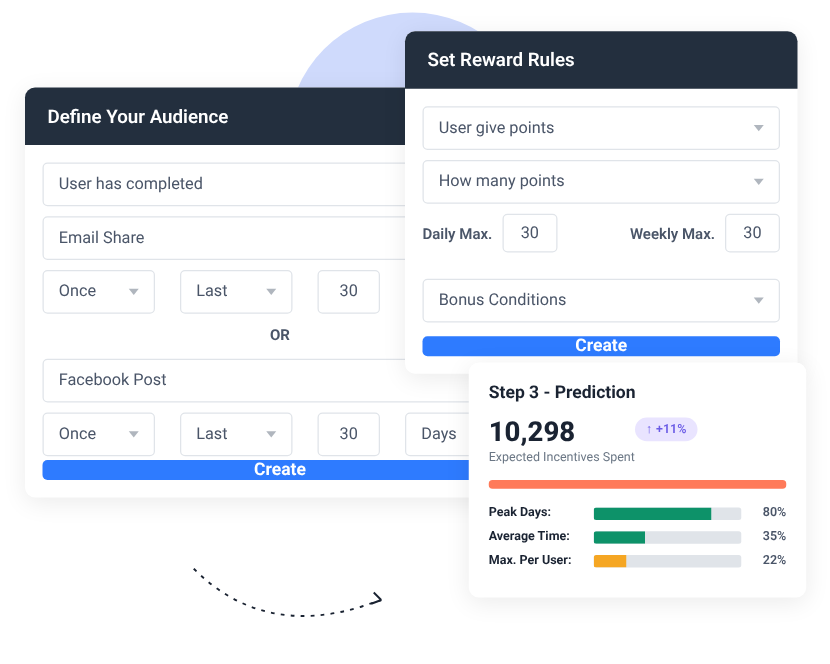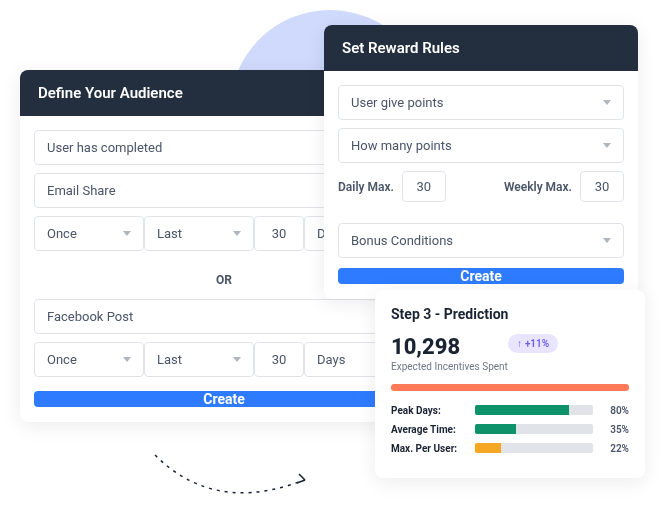--- a/index.html
+++ b/index.html
@@ -5,39 +5,39 @@
 *{box-sizing:border-box;margin:0;padding:0;font-family:-apple-system,BlinkMacSystemFont,'Segoe UI',Roboto,sans-serif}
 body{width:664px;height:531px;position:relative;background:#fff;overflow:hidden}
 .bg-circle{position:absolute;width:200px;height:200px;border-radius:50%;background:#cfdafc;top:10px;left:230px;z-index:0}
 .bg-circle2{position:absolute;width:70px;height:70px;border-radius:50%;background:#e6edff;top:260px;left:495px;z-index:0}
 .card{position:absolute;background:#fff;border-radius:8px;box-shadow:0 4px 20px rgba(0,0,0,0.08);z-index:2}
 .card-header{background:#232f3e;color:#fff;padding:14px 18px;border-radius:8px 8px 0 0;font-weight:600;font-size:15px}
 .card-body{padding:14px}
 .sel{display:flex;align-items:center;justify-content:space-between;border:1px solid #e0e4e9;border-radius:4px;padding:9px 12px;font-size:13px;color:#4a5568;background:#fff;cursor:pointer;margin-bottom:8px}
 .sel:last-child{margin-bottom:0}
 .chev{width:0;height:0;border-left:4px solid transparent;border-right:4px solid transparent;border-top:5px solid #b0b6be}
-.row{display:flex;gap:0;margin-bottom:12px}
+.row{display:flex;gap:20px;margin-bottom:0}
 .row .sel{flex:1;margin-bottom:0}
 .row .inp{flex:0 0 50px}
 .inp{border:1px solid #e0e4e9;border-radius:4px;padding:9px 10px;font-size:13px;color:#4a5568;text-align:center;background:#fff}
 .or{text-align:center;font-size:12px;font-weight:700;color:#4a5568;padding:10px 0 12px}
 .btn{background:#2e7bff;color:#fff;border:none;border-radius:4px;font-size:14px;font-weight:700;width:100%;cursor:pointer}
 .audience{top:70px;left:20px;width:408px}
 .reward{top:25px;left:324px;width:314px;z-index:3}
 .dmax{display:flex;align-items:center;gap:8px;margin-bottom:21px}
 .dlabel{font-size:12px;color:#4a5568;font-weight:600}
 .dmax .inp{flex:0 0 44px;padding:7px 6px}
 .pred{top:290px;left:375px;width:270px;padding:16px;z-index:4}
 .pred-title{font-size:14px;font-weight:700;color:#1a2332;margin-bottom:12px}
 .pred-top{display:flex;justify-content:flex-start;align-items:flex-start;margin-bottom:2px}
 .pred-val{font-size:22px;font-weight:800;color:#1a2332}
 .pred-sub{font-size:10px;color:#6b7785;margin-top:2px}
 .pred-badge{background:#e9e4ff;color:#6b5ce6;font-size:10px;font-weight:600;padding:4px 9px;border-radius:12px;display:flex;align-items:center;gap:3px}
 .bar-full{height:7px;background:#ff7a59;border-radius:3px;margin:12px 0 14px}
-.metric{display:flex;gap:8px;margin-bottom:8px;font-size:10px}
+.metric{display:flex;align-items:center;gap:8px;margin-bottom:8px;font-size:10px}
 .metric-label{width:76px;font-weight:700;color:#1a2332}
 .metric-bar{flex:1;height:10px;background:#e0e4e9;border-radius:2px;overflow:hidden}
 .metric-fill{height:100%}
 .metric-pct{width:28px;text-align:right;color:#4a5568;font-weight:600}
 .dotted{position:absolute;top:450px;left:150px;z-index:1}
 </style>
 </head>
 <body>
 
 <div class="bg-circle"></div>

